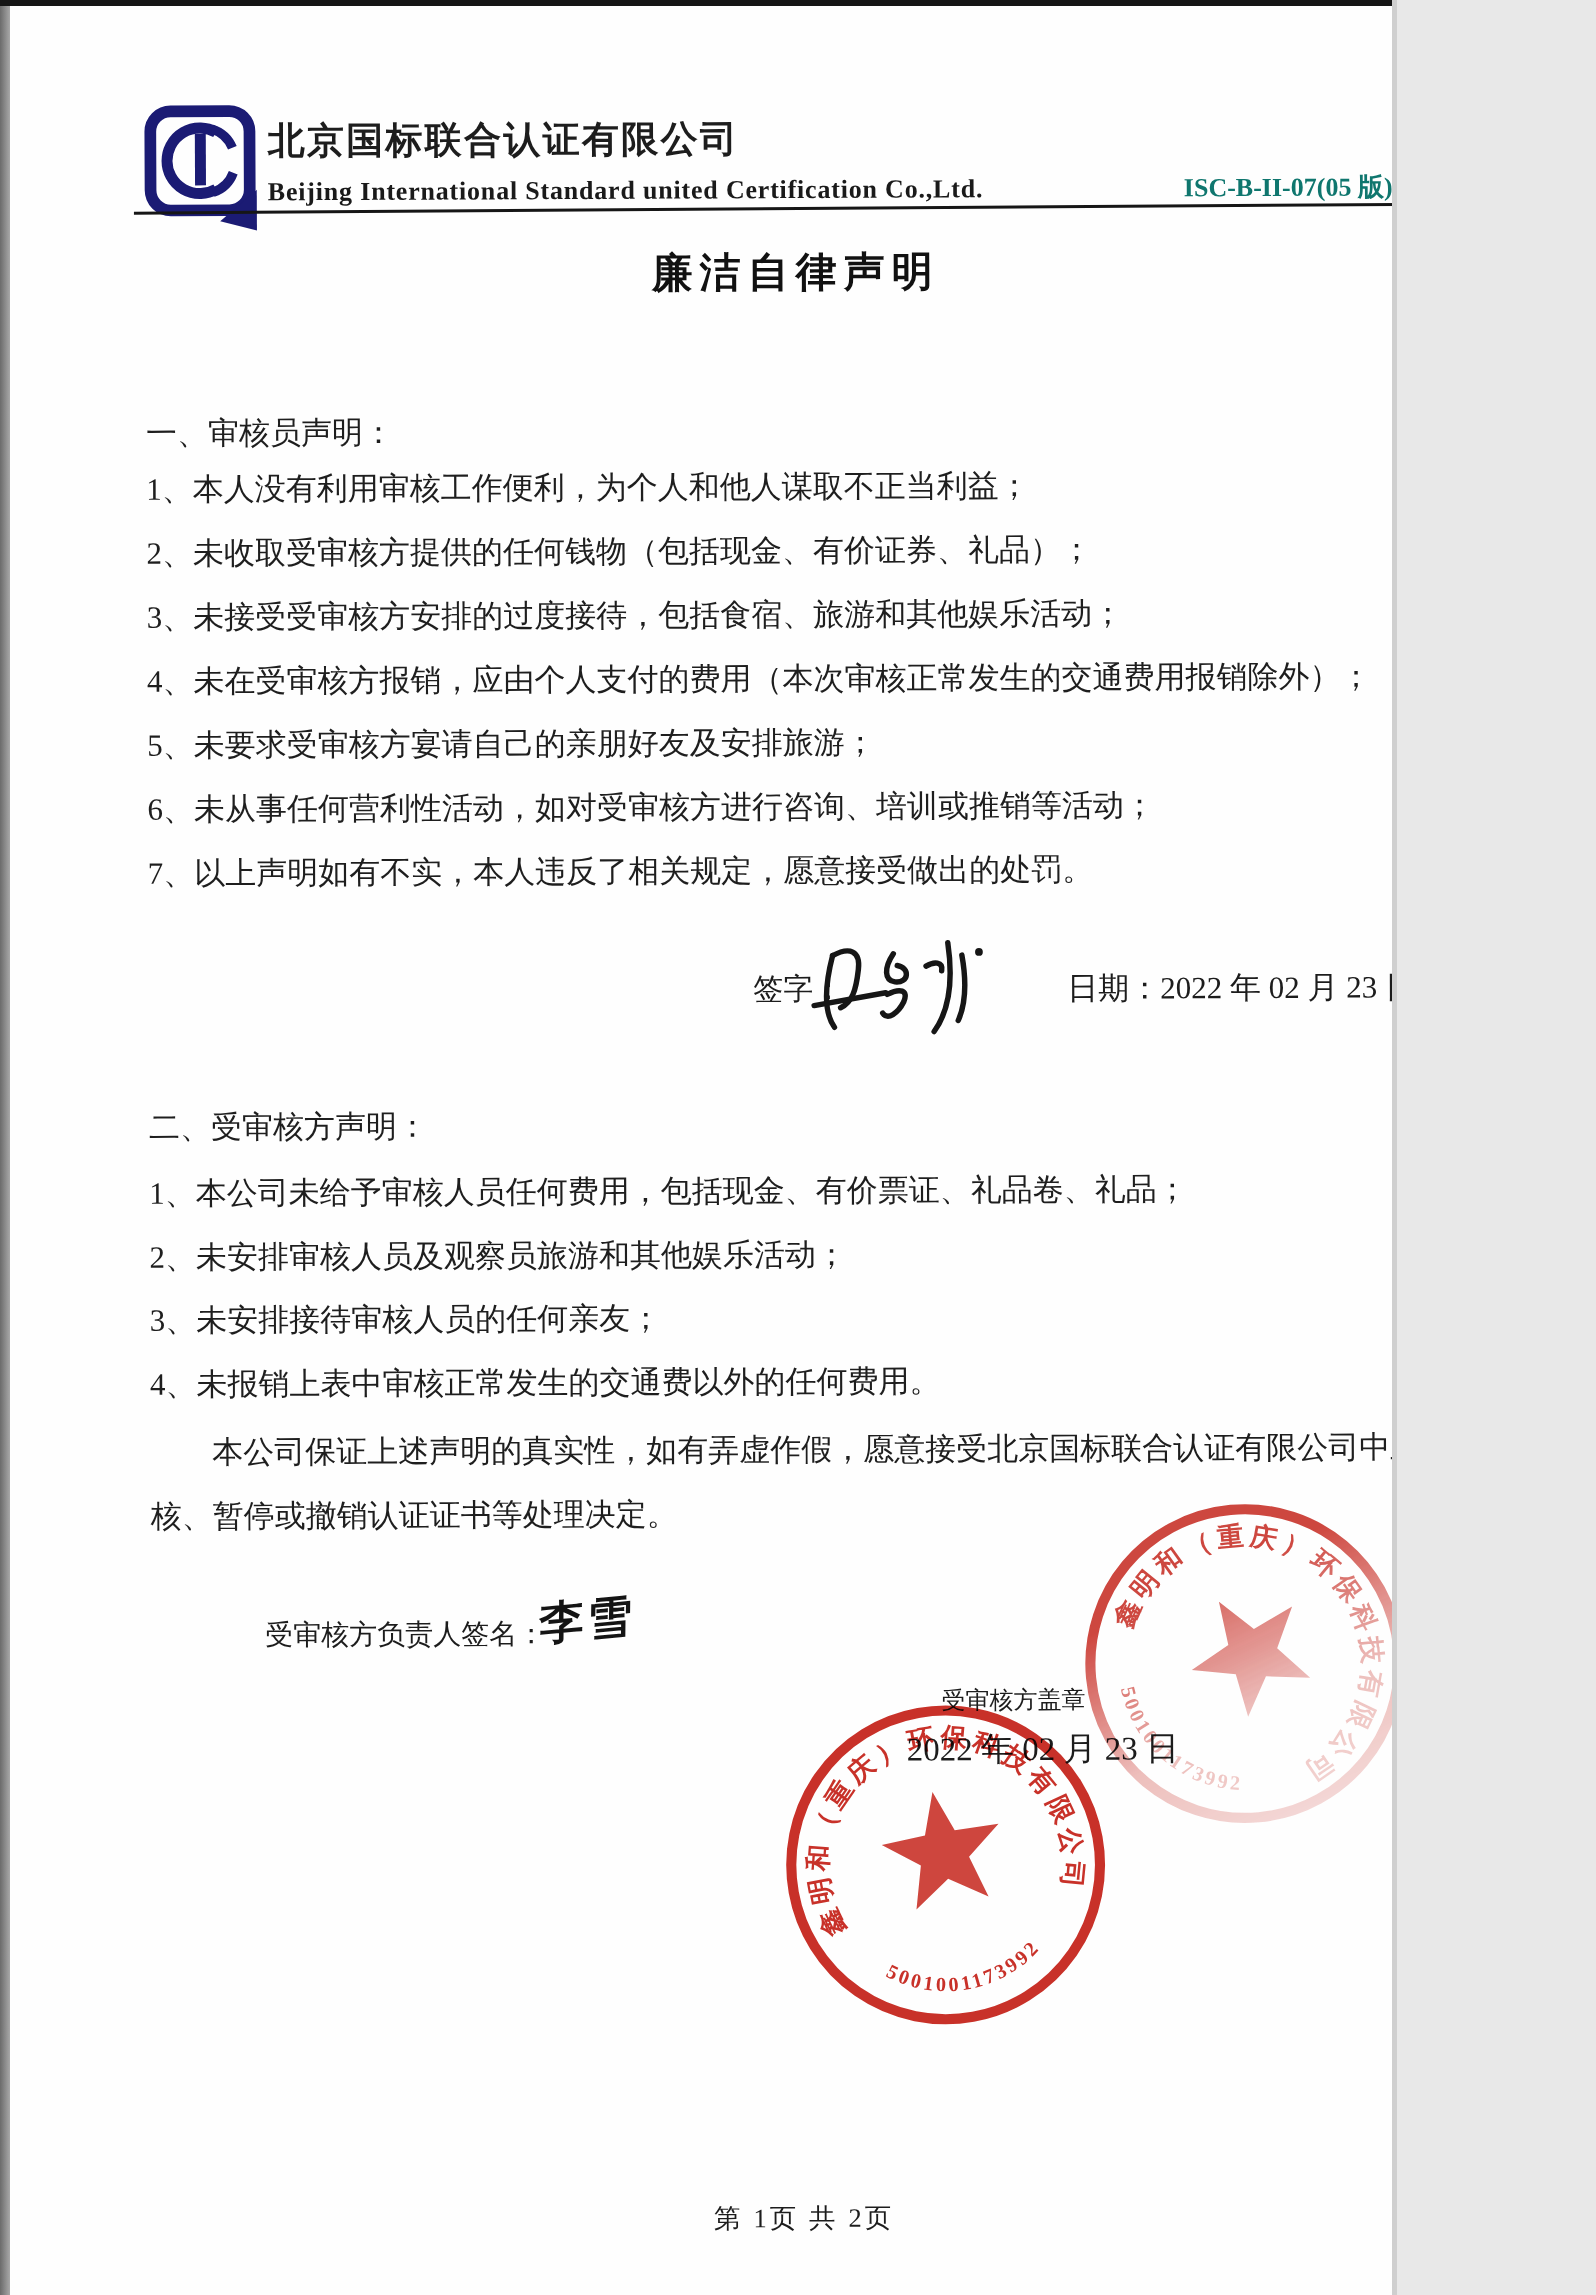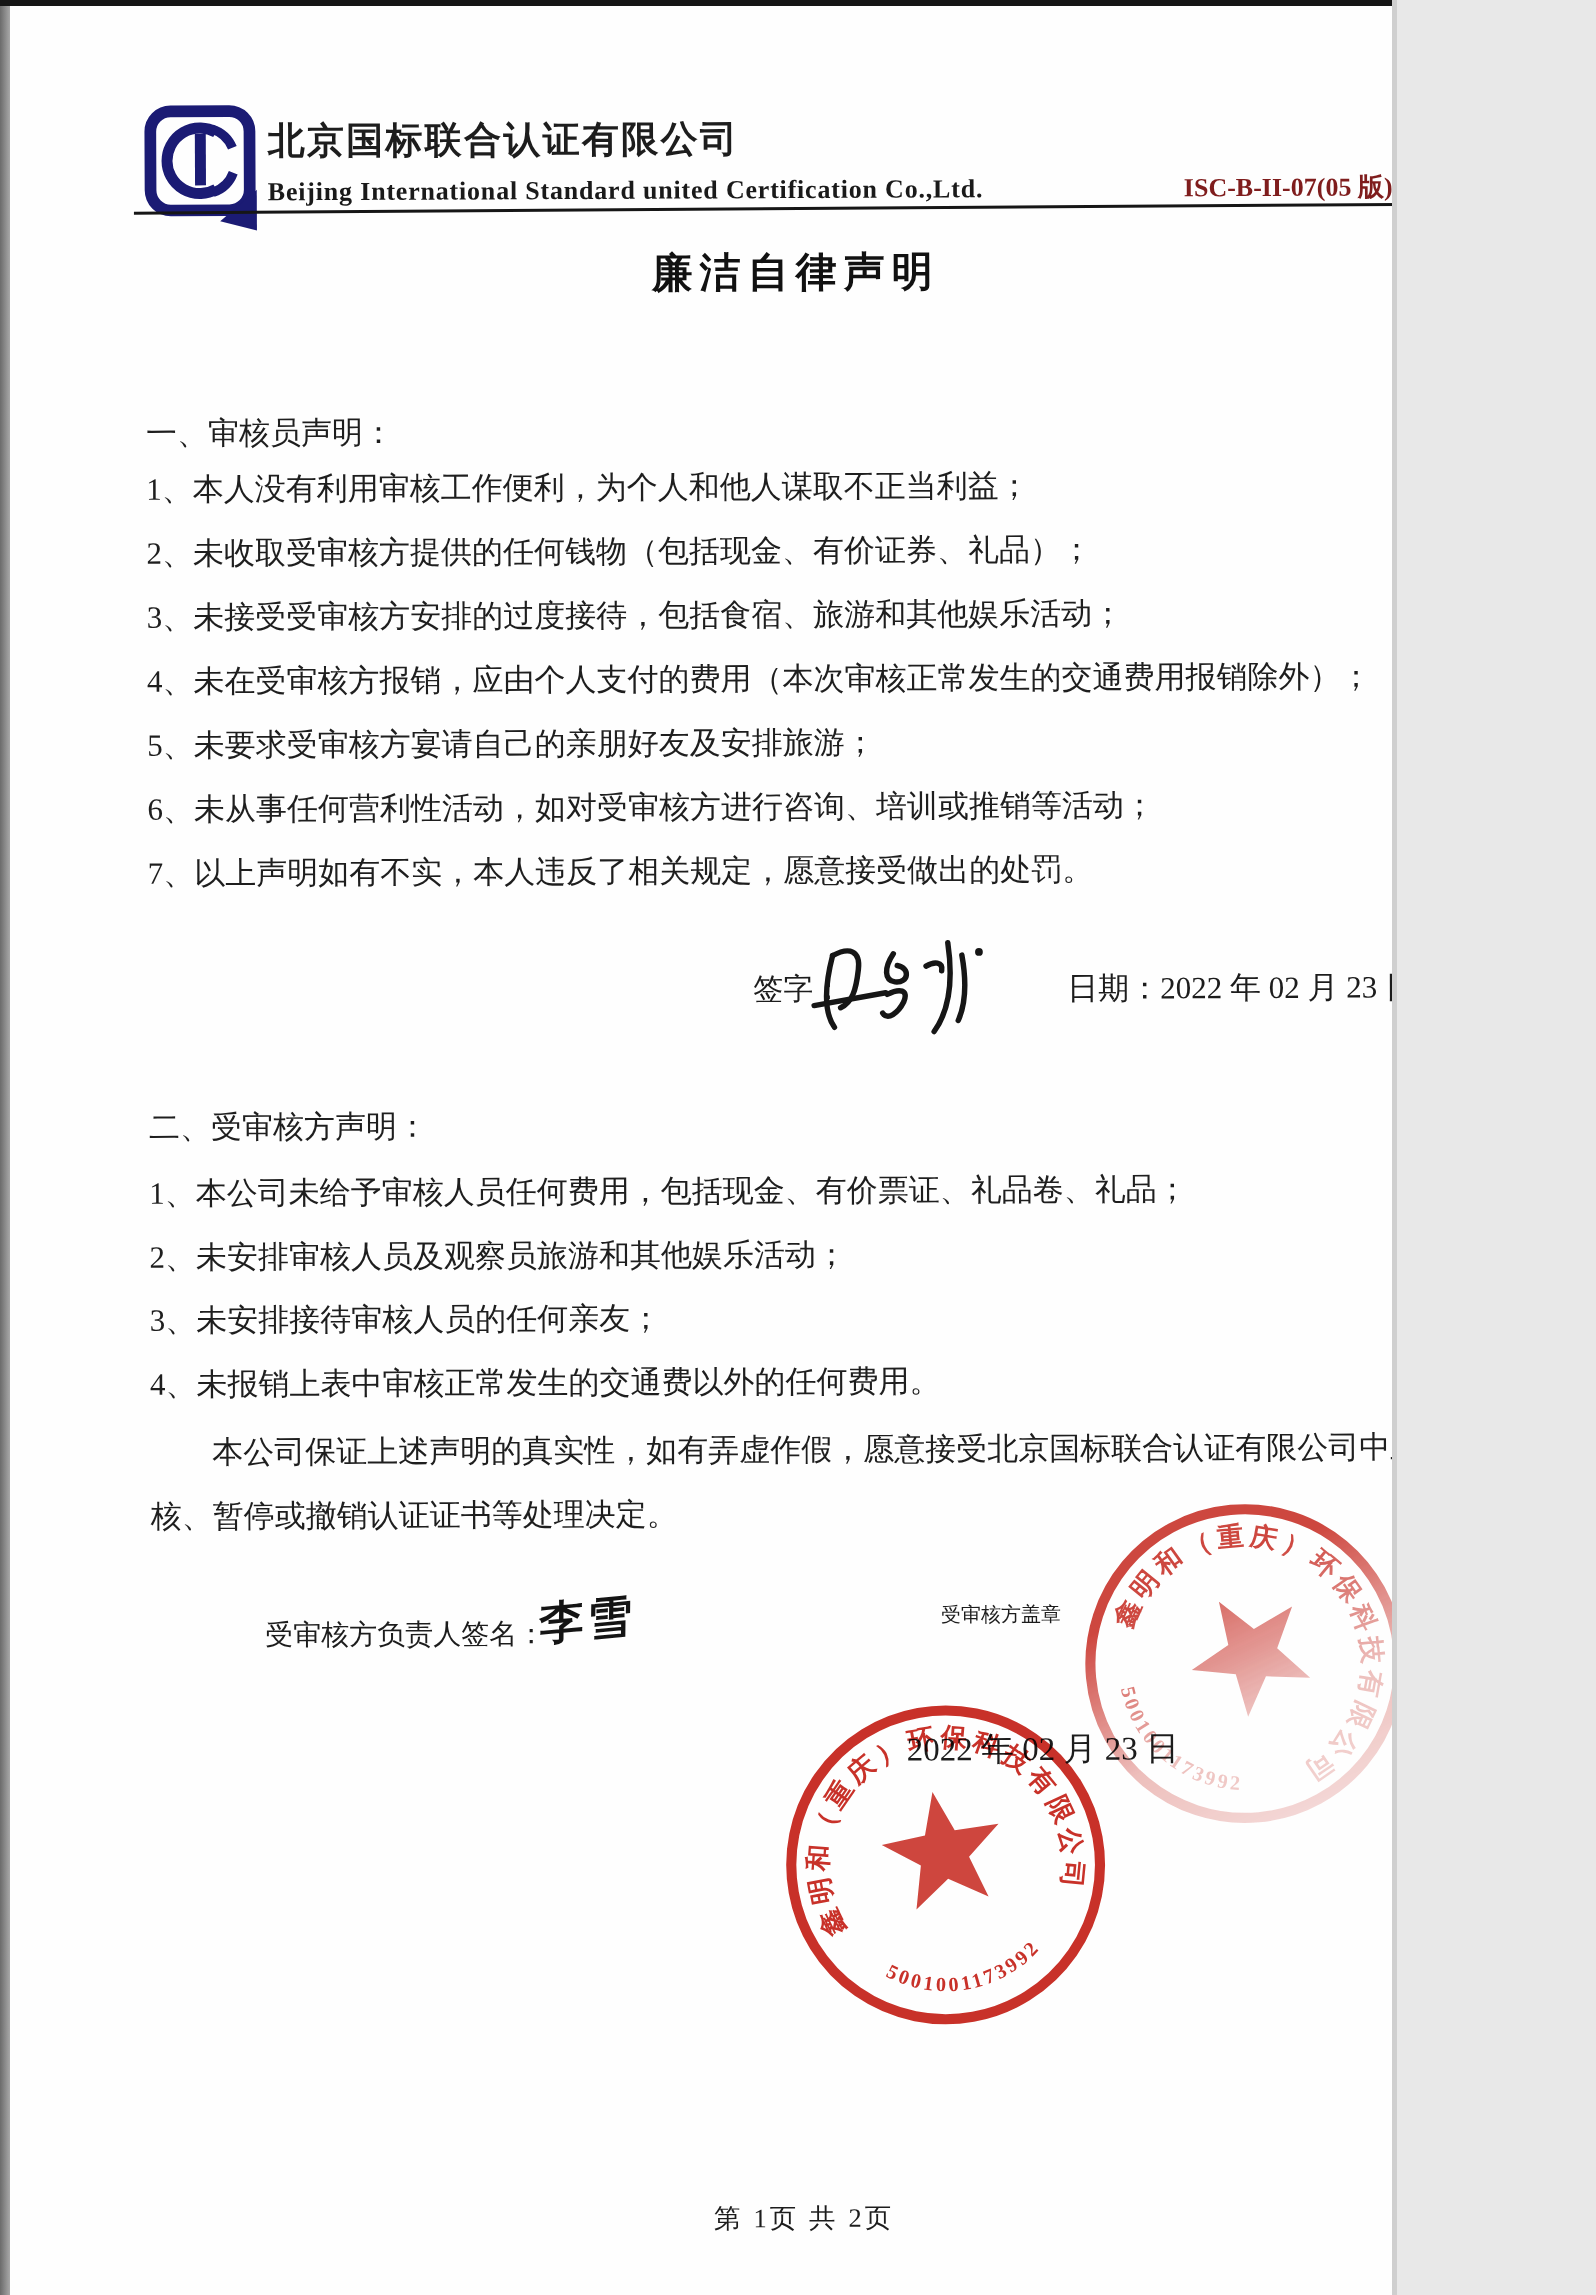--- a/index.html
+++ b/index.html
@@ -8,32 +8,32 @@
     overflow:hidden;font-family:"Liberation Serif","DejaVu Serif",serif;color:#1c1c1c;
   }
   .abs{position:absolute;}
   .edge-top{left:0;top:0;width:1597px;height:5.5px;background:#151515;}
   .edge-left{left:0;top:0;width:10px;height:2295px;background:linear-gradient(to right,#6b6b6b,#a8a8a8);}
   .edge-right{right:0;top:0;width:4.7px;height:2295px;background:#cfcfcf;}
   #content{position:absolute;left:0;top:0;width:1597px;height:2295px;transform:rotate(-0.25deg);transform-origin:50% 40%;}
   .company-cn{left:271px;top:114px;font-size:37px;font-weight:700;letter-spacing:2.3px;
     font-family:"Liberation Sans","DejaVu Sans",sans-serif;color:#1d1d1d;}
   .company-en{left:271px;top:175px;font-size:26px;font-weight:700;letter-spacing:0.8px;color:#1a1a1a;}
-  .form-code{left:1187px;top:172px;font-size:26px;font-weight:700;color:#7f1d1d;}
+  .form-code{left:1187px;top:172px;font-size:26px;font-weight:700;color:#0f766e;}
   .header-rule{left:137px;top:207px;width:1385px;height:3.1px;background:#161616;transform:rotate(-0.15deg);}
   .doc-title{left:0;top:245px;width:1597px;text-align:center;font-size:41px;font-weight:800;
     letter-spacing:7px;font-family:"Liberation Sans","DejaVu Sans",sans-serif;color:#111;}
   .body-line{left:148px;font-size:31px;white-space:nowrap;color:#1e1e1e;}
   .pledge{left:148px;top:1418px;width:1326px;font-size:31px;line-height:64px;text-indent:62px;color:#1e1e1e;}
   .sign-label{left:753px;top:969px;font-size:30px;}
   .date-row1{left:1067px;top:969px;font-size:31px;white-space:nowrap;}
   .resp-label{left:262px;top:1614px;font-size:28px;}
   .resp-signature{left:536px;top:1589px;font-size:45px;font-weight:700;
     transform:rotate(-5deg) skewX(-6deg);color:#141414;letter-spacing:3.1px;}
-  .stamp-label{left:938px;top:1602px;font-size:20px;}
+  .stamp-label{left:938px;top:1685px;font-size:24px;}
   .stamp-date{left:903px;top:1728px;font-size:33px;white-space:nowrap;}
   .footer-page{left:0;top:2200px;width:1597px;text-align:center;font-size:26.5px;letter-spacing:3.1px;}
   .stamp{mix-blend-mode:multiply;}
   .stamp1{left:770px;top:1694px;transform:rotate(-10deg);opacity:0.95;}
   .stamp2{left:1070px;top:1494px;transform:rotate(40deg);opacity:0.85;
     -webkit-mask-image:linear-gradient(115deg,rgba(0,0,0,1) 30%,rgba(0,0,0,0.35) 62%,rgba(0,0,0,0.12) 100%);
     mask-image:linear-gradient(115deg,rgba(0,0,0,1) 30%,rgba(0,0,0,0.35) 62%,rgba(0,0,0,0.12) 100%);}
   .stamp text{font-family:"Liberation Serif","DejaVu Serif",serif;font-weight:700;}
 </style>
 </head>

